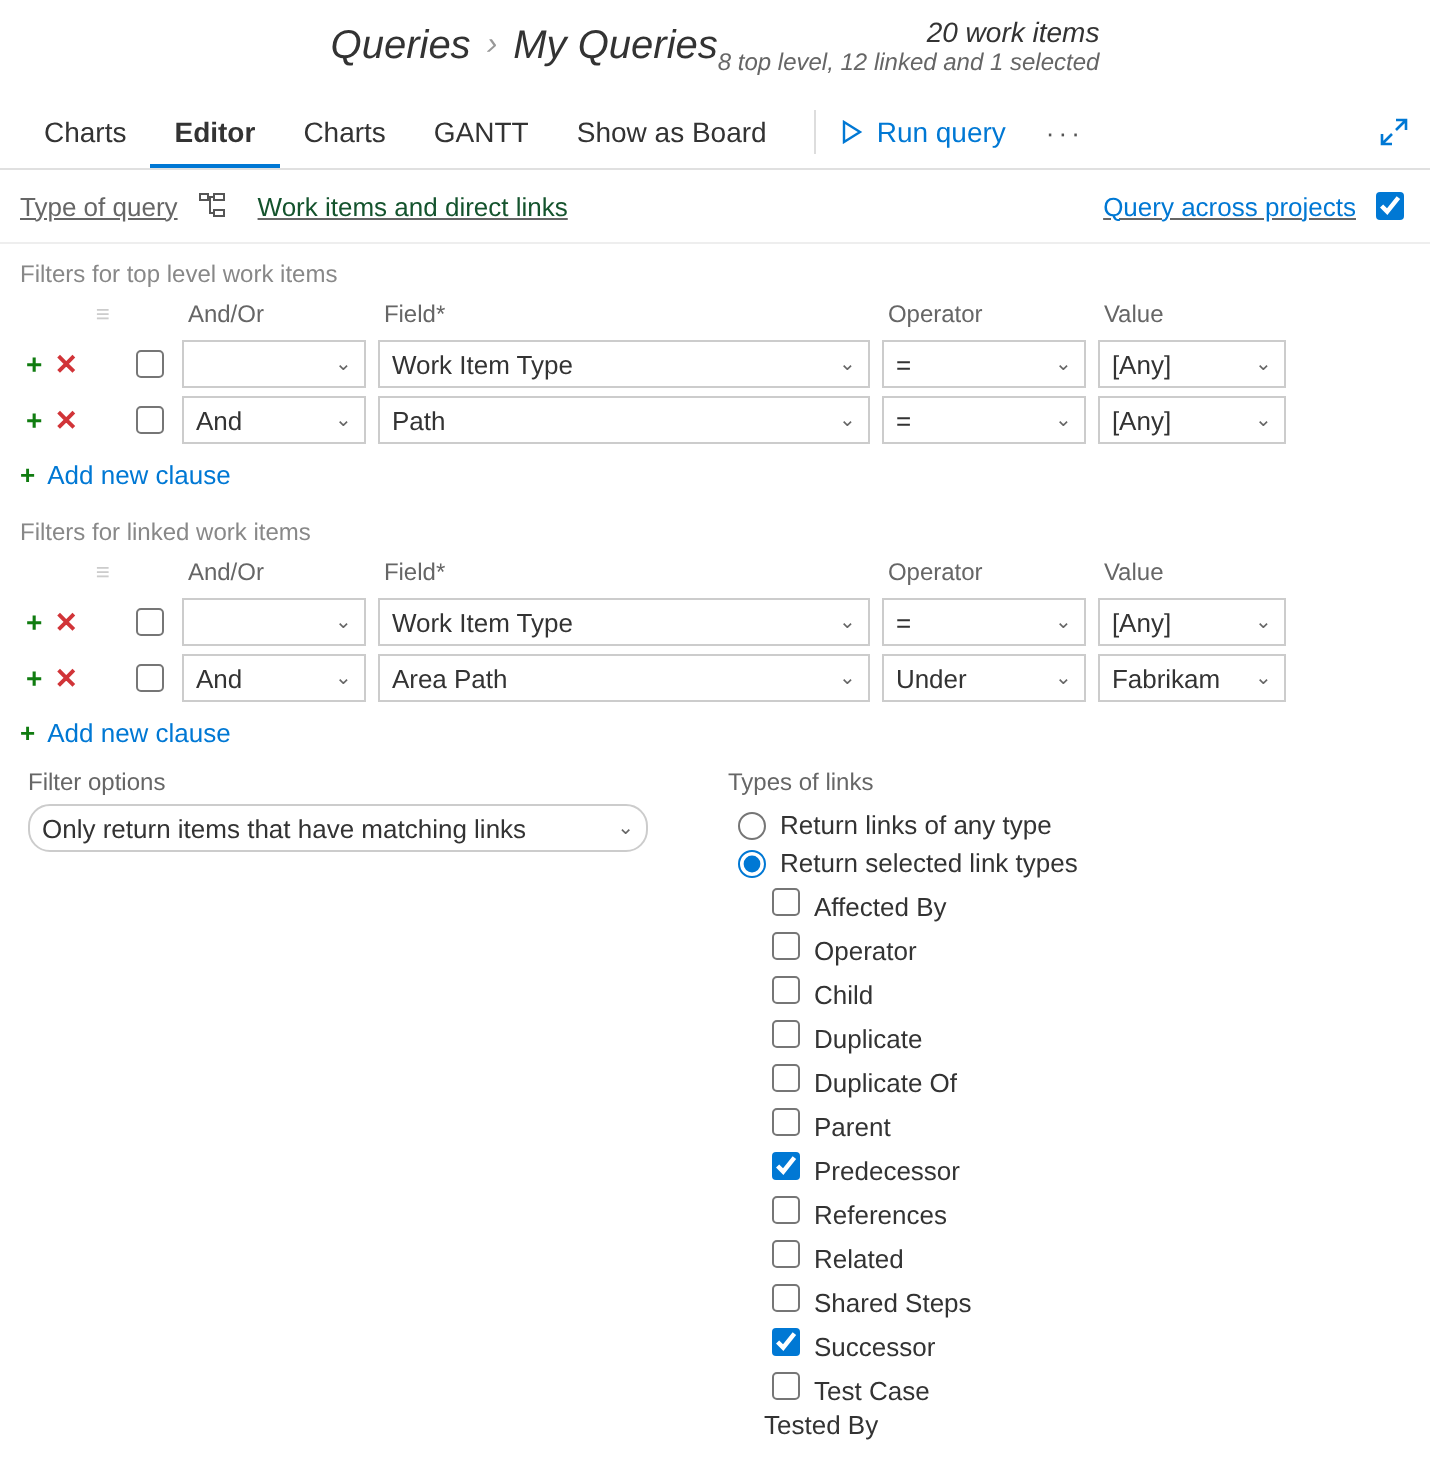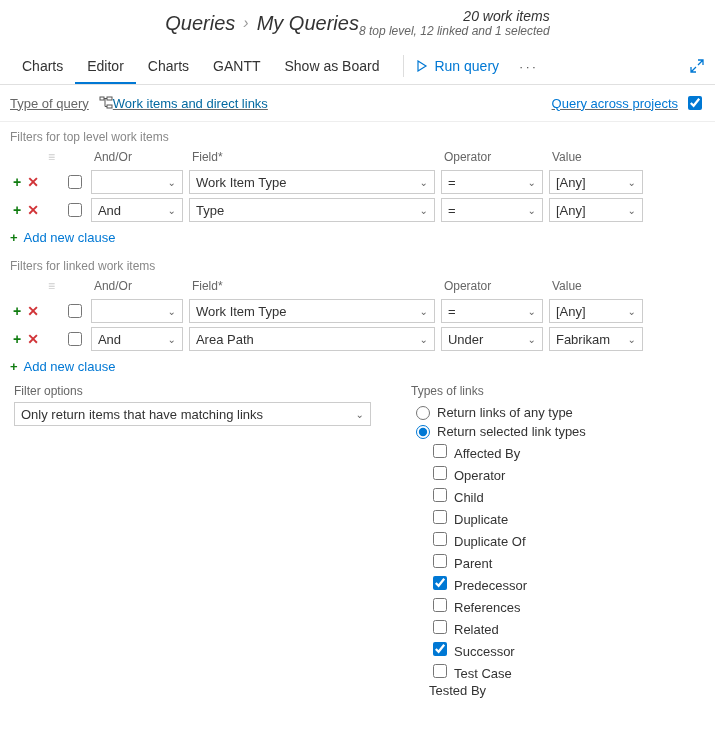--- a/index.html
+++ b/index.html
@@ -11,28 +11,28 @@
     background: #fff;
     width: 715px;
   }
   .header { display: flex; justify-content: center; padding: 8px 10px 0 10px; font-style: italic; }
   .breadcrumb { display: flex; align-items: center; font-size: 20px; font-weight: 400; color: #333; }
   .breadcrumb .chev { margin: 0 8px; color: #999; font-size: 16px; }
   .stats { text-align: right; font-size: 12px; color: #666; }
   .stats .main { font-size: 14px; color: #333; }
   .tabbar { display: flex; align-items: center; border-bottom: 1px solid #e0e0e0; padding: 0 10px; margin-top: 10px; position: relative; }
   .tab { padding: 10px 12px 8px 12px; font-size: 14px; color: #333; cursor: pointer; border-bottom: 2px solid transparent; }
-  .tab.active { font-weight: 400; border-bottom-color: #0078d4; }
+  .tab.active { font-weight: 700; border-bottom-color: #0078d4; }
   .divider { width: 1px; height: 22px; background: #ddd; margin: 0 12px; }
   .run { display: flex; align-items: center; color: #0078d4; font-size: 14px; cursor: pointer; gap: 6px; }
   .more { margin-left: 20px; color: #555; cursor: pointer; letter-spacing: 2px; }
   .expand { position: absolute; right: 10px; color: #0078d4; cursor: pointer; }
   .querytype { display: flex; align-items: center; padding: 8px 10px; border-bottom: 1px solid #eee; color: #666; text-decoration: underline; }
   .querytype .lbl { margin-right: 10px; }
-  .querytype .val { display: flex; align-items: center; gap: 0; color: #0369a1; }
+  .querytype .val { display: flex; align-items: center; gap: 16px; color: #14532d; }
   .across { margin-left: auto; display: flex; align-items: center; gap: 6px; color: #0078d4; }
   .section-label { color: #888; font-size: 12px; padding: 8px 10px 2px 10px; }
   table.filters { border-collapse: collapse; margin: 0 10px; }
   table.filters th { font-weight: 400; color: #666; text-align: left; font-size: 12px; padding: 4px 6px; }
   table.filters td { padding: 2px 3px; vertical-align: middle; }
   .iconbtn { width: 14px; text-align: center; cursor: pointer; font-size: 14px; }
   .iconbtn.add { color: #107c10; font-weight: bold; }
   .iconbtn.del { color: #d13438; font-weight: bold; }
   .drag { color: #ccc; cursor: grab; font-size: 12px; }
   .ck { width: 14px; height: 14px; }
@@ -42,21 +42,21 @@
   .addclause .plus { color: #107c10; font-weight: bold; }
   .bottom { display: flex; padding: 4px 14px; gap: 40px; }
   .fopt-lbl, .tlinks-lbl { color: #666; font-size: 12px; margin-bottom: 4px; }
   .radio-row, .check-row { display: flex; align-items: flex-end; gap: 4px; padding: 1px 0; font-size: 13px; }
   .check-row { padding-left: 18px; }
   input[type=checkbox], input[type=radio] { width: 14px; height: 14px; accent-color: #0078d4; }
   .w-andor { width: 92px; }
   .w-field { width: 246px; }
   .w-op { width: 102px; }
   .w-val { width: 94px; }
-  .w-filteropt { width: 357px; }
+  .w-filteropt { width: 310px; border-radius: 11px; }
   svg { display: block; }
 </style>
 </head>
 <body>
 
 <div class="header">
   <div class="breadcrumb">
     <span>Queries</span>
     <span class="chev">›</span>
     <span>My Queries</span>
@@ -154,21 +154,21 @@
     <td></td>
     <td><input type="checkbox" class="ck" style=""></td>
     <td>
           <div class="sel w-andor">
             <span>And</span>
             <span class="caret">⌄</span>
           </div>
         </td>
     <td>
           <div class="sel w-field">
-            <span>Type</span>
+            <span>Path</span>
             <span class="caret">⌄</span>
           </div>
         </td>
     <td>
           <div class="sel w-op">
             <span>=</span>
             <span class="caret">⌄</span>
           </div>
         </td>
     <td>
@@ -314,20 +314,24 @@
         </div>
         <div class="check-row">
           <input type="checkbox" style="">
           <span>References</span>
         </div>
         <div class="check-row">
           <input type="checkbox" style="">
           <span>Related</span>
         </div>
         <div class="check-row">
+          <input type="checkbox" style="">
+          <span>Shared Steps</span>
+        </div>
+        <div class="check-row">
           <input type="checkbox" checked="" style="">
           <span>Successor</span>
         </div>
         <div class="check-row">
           <input type="checkbox" style="">
           <span>Test Case</span>
         </div>
         <div class="check-row">
           <span>Tested By</span>
         </div>

